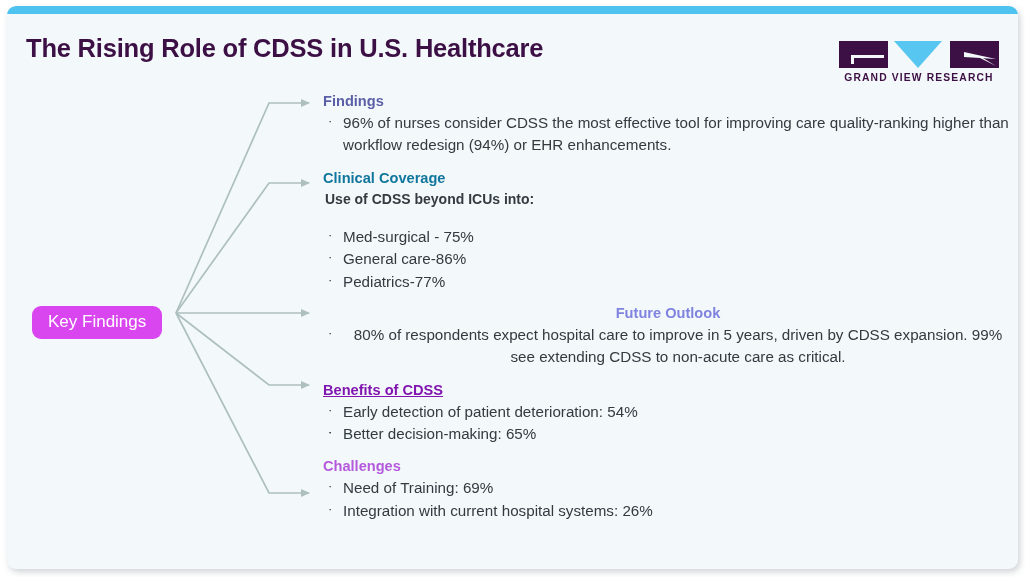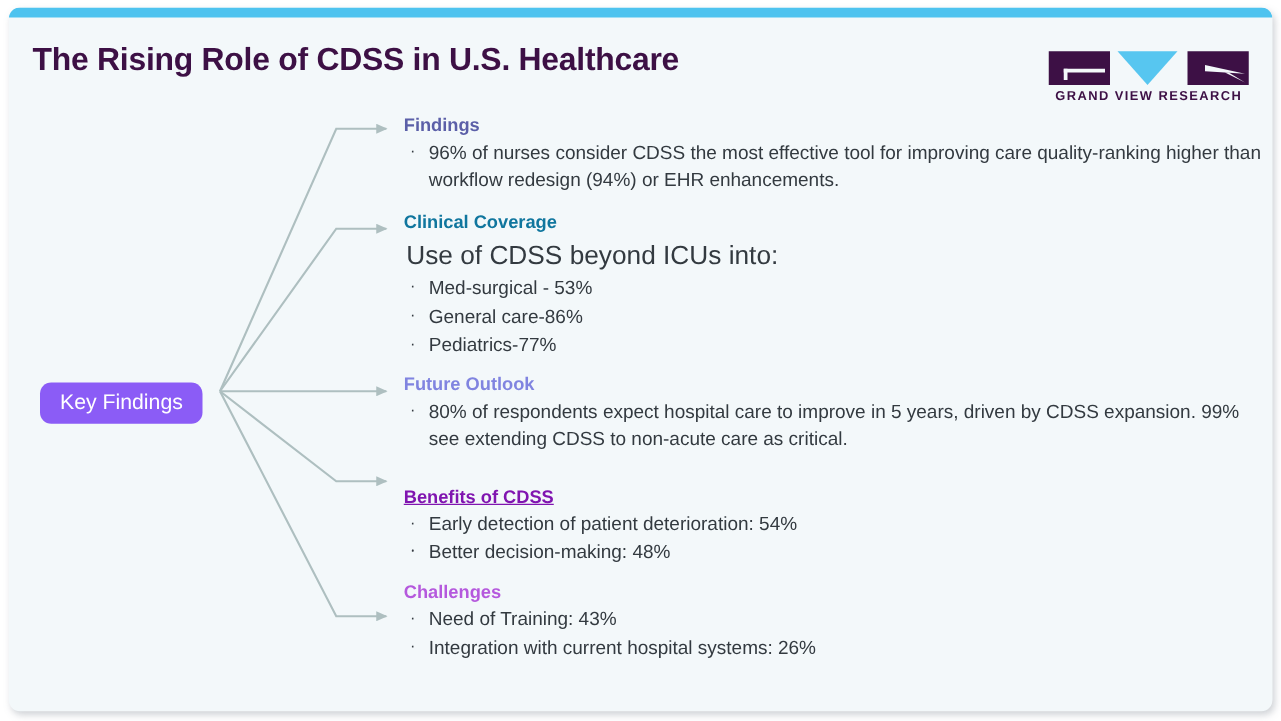--- a/index.html
+++ b/index.html
@@ -107,21 +107,21 @@
     letter-spacing: 1.15px;
     color: #3d1045;
   }
 
   
   .key-node {
     position: absolute;
     left: 25px;
     top: 300px;
     padding: 6px 16px 7px 16px;
-    background: #8b5cf6;
+    background: #d946ef;
     color: #ffffff;
     font-size: 17px;
     font-weight: normal;
     border-radius: 9px;
     white-space: nowrap;
   }
 
   
   .connectors {
     position: absolute;
@@ -139,25 +139,26 @@
     width: 690px;
   }
   .section { margin-bottom: 2px; }
   .sec-heading {
     font-size: 14.6px;
     font-weight: bold;
     margin-bottom: 2px;
     line-height: 1.25;
   }
   .sec-intro {
-    font-size: 21px;
+    font-size: 14px;
     color: #333a40;
     line-height: 1.42;
     padding-left: 2px;
-    margin-bottom: 1px;
+    margin-bottom: 16px;
+    font-weight: bold;
   }
   .bullets { margin: 0; }
   .bullet {
     position: relative;
     font-size: 15.2px;
     color: #333a40;
     line-height: 1.42;
     padding-left: 20px;
     margin-bottom: 1px;
   }
@@ -165,21 +166,21 @@
     position: absolute;
     left: 5px;
     top: 0;
     color: #333a40;
     font-size: 13px;
   }
 
   
   .sec-adoption   { margin-bottom: 14px; }
   .sec-clinical   { margin-bottom: 12px; }
-  .sec-future     { margin-bottom: 26px; }
+  .sec-future     { margin-bottom: 13px; text-align: center; }
   .sec-benefits   { margin-bottom: 12px; }
 </style>
 </head>
 <body>
 
 <div class="card">
 
   <div class="top-bar"></div>
 
   <div class="title">The Rising Role of CDSS in U.S. Healthcare</div>
@@ -226,21 +227,21 @@
         </div>
       </div>
     </div>
 
     <div class="section sec-clinical">
       <div class="sec-heading" style="color: rgb(16, 118, 158);">Clinical Coverage</div>
       <div class="sec-intro">Use of CDSS beyond ICUs into:</div>
       <div class="bullets">
         <div class="bullet">
           <span class="dot">·</span>
-          <span>Med-surgical - 53%</span>
+          <span>Med-surgical - 75%</span>
         </div>
         <div class="bullet">
           <span class="dot">·</span>
           <span>General care-86%</span>
         </div>
         <div class="bullet">
           <span class="dot">·</span>
           <span>Pediatrics-77%</span>
         </div>
       </div>
@@ -261,31 +262,31 @@
       <div class="bullets">
         <div class="bullet">
           <span class="dot">·</span>
           <span>Early detection of patient deterioration: 54%</span>
         </div>
         <div class="bullet">
           <span class="dot">·</span>
         </div>
         <div class="bullet">
           <span class="dot">·</span>
-          <span>Better decision-making: 48%</span>
+          <span>Better decision-making: 65%</span>
         </div>
       </div>
     </div>
 
     <div class="section sec-challenges">
       <div class="sec-heading" style="color: rgb(181, 89, 221);">Challenges</div>
       <div class="bullets">
         <div class="bullet">
           <span class="dot">·</span>
-          <span>Need of Training: 43%</span>
+          <span>Need of Training: 69%</span>
         </div>
         <div class="bullet">
           <span class="dot">·</span>
           <span>Integration with current hospital systems: 26%</span>
         </div>
       </div>
     </div>
 
   </div>
 </div>

